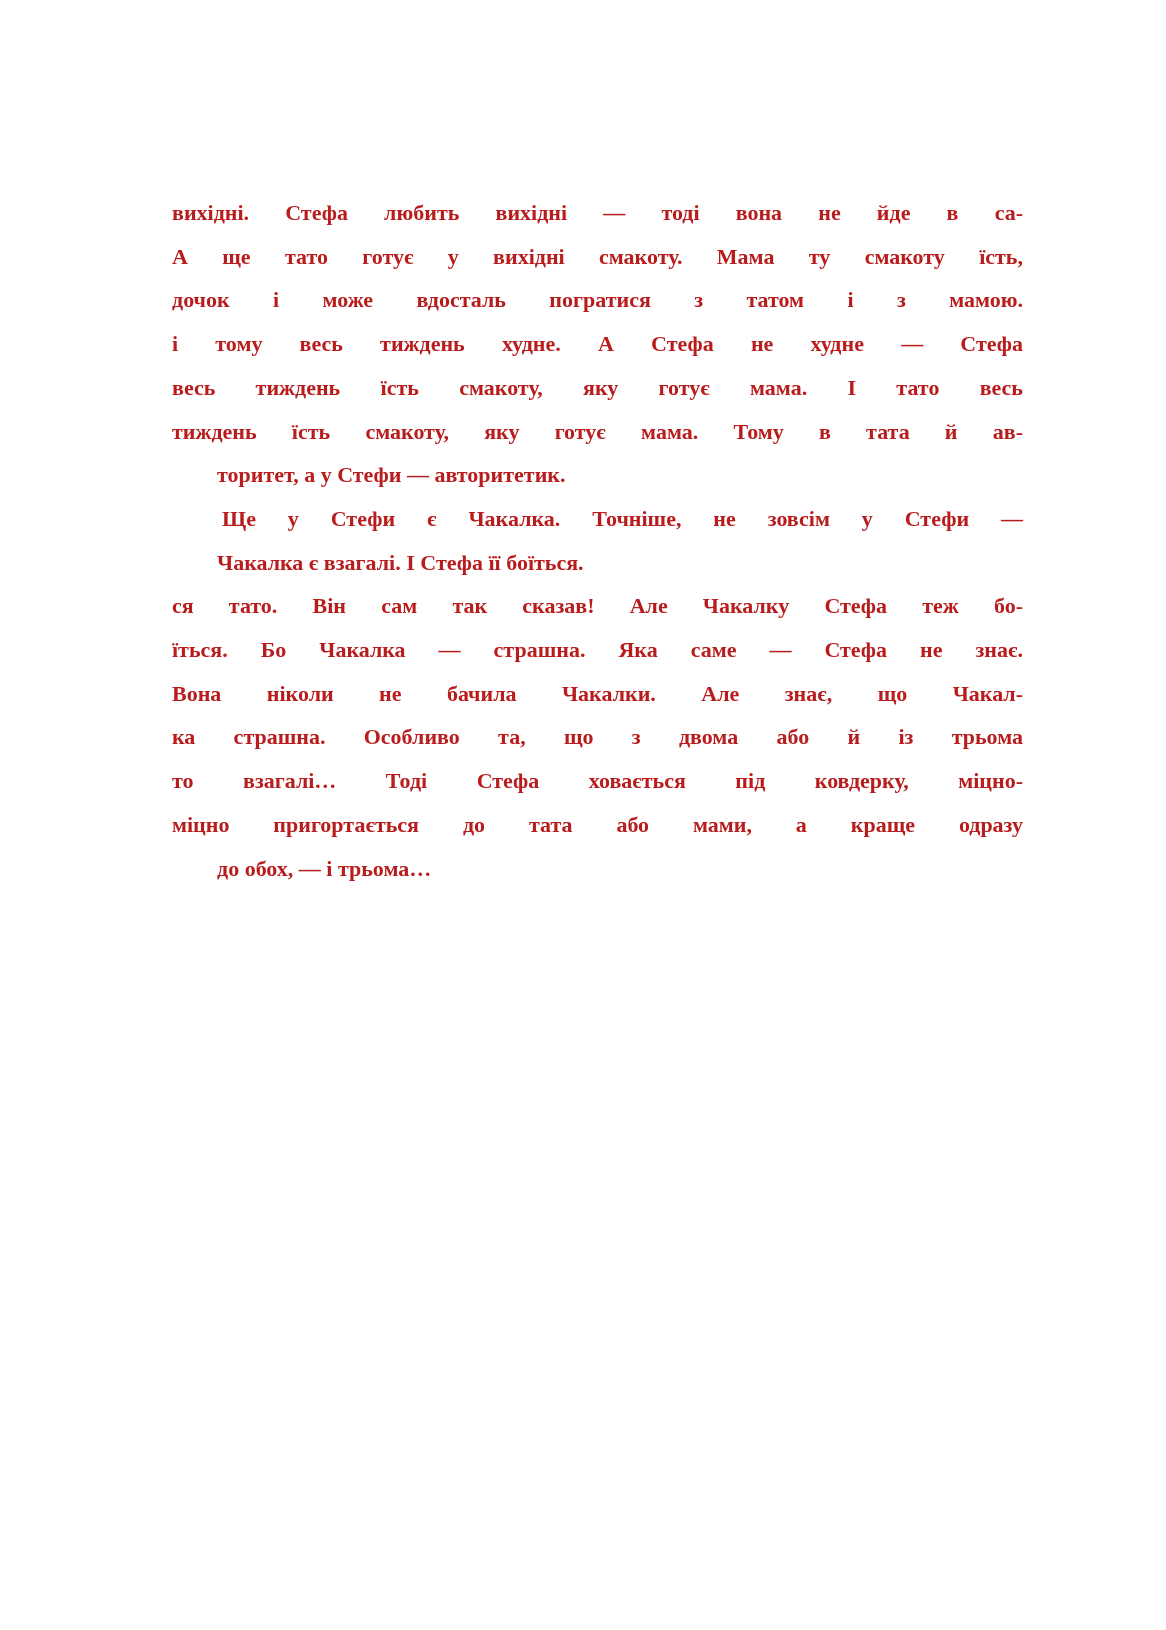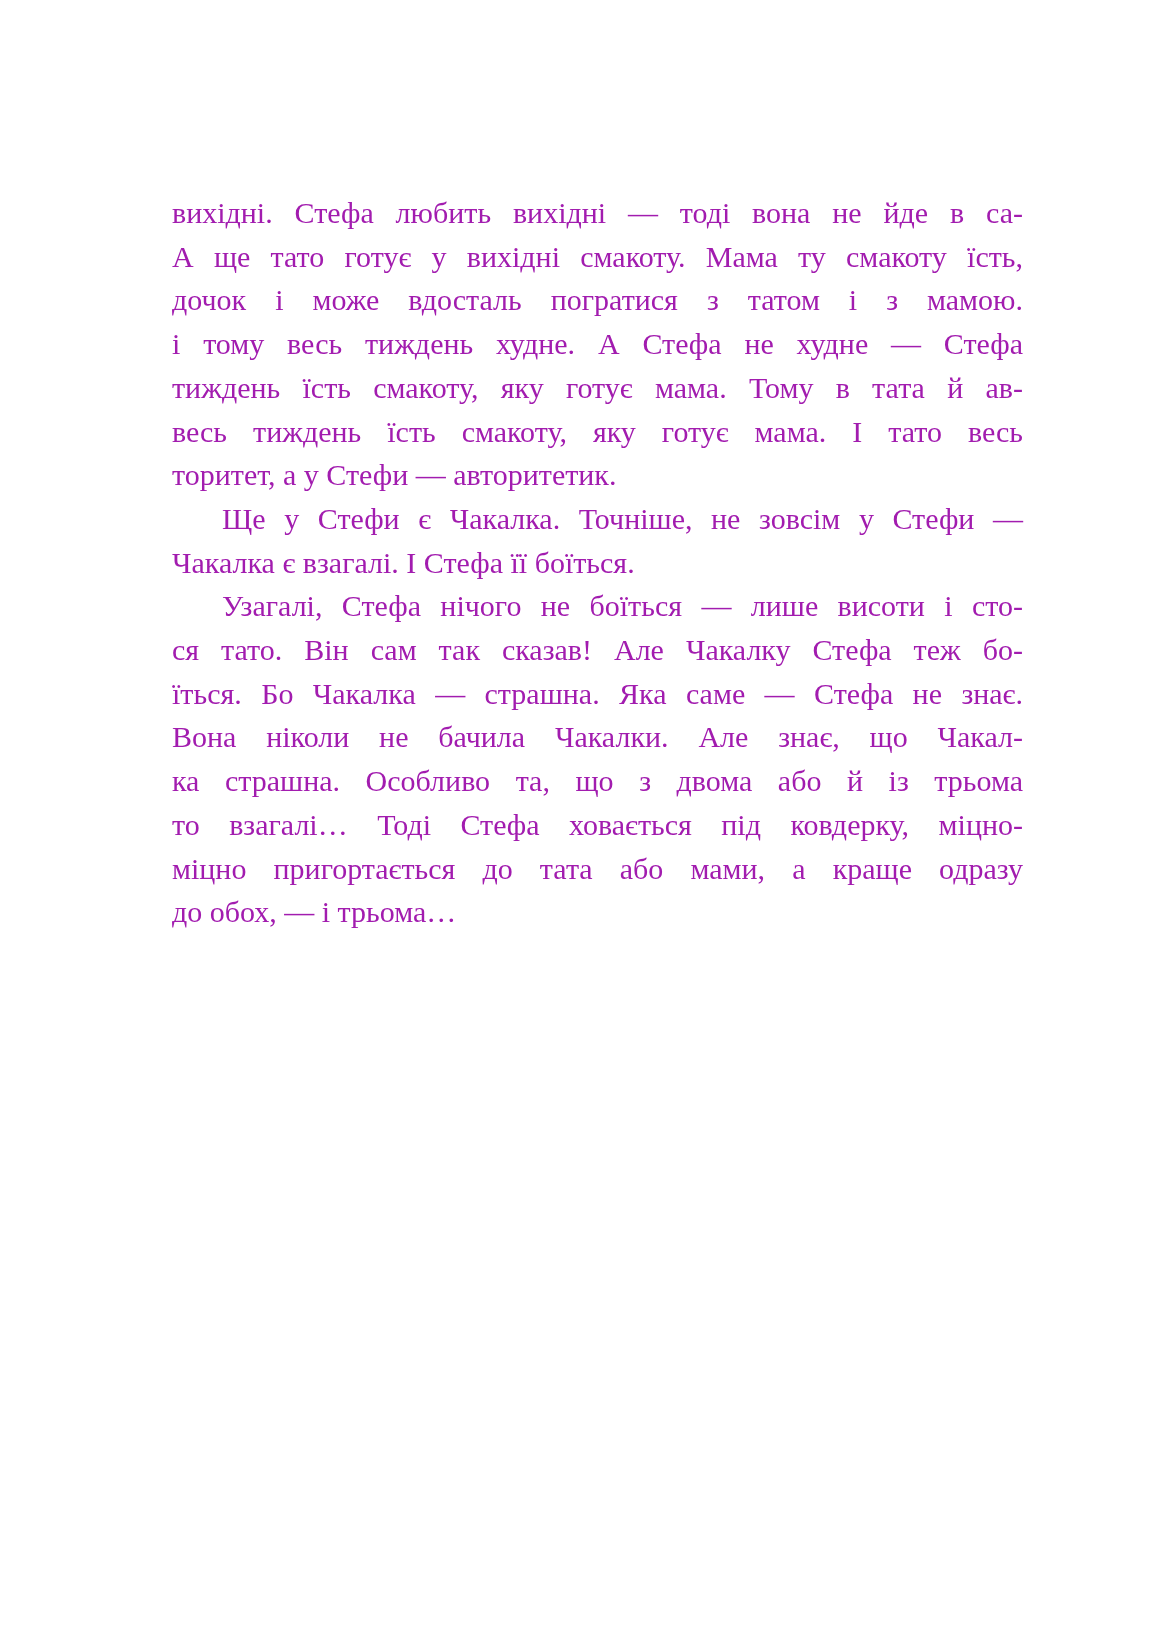--- a/index.html
+++ b/index.html
@@ -14,53 +14,54 @@
     position: absolute;
     inset: 0;
     background: #ffffff;
   }
   .text-block {
     position: absolute;
     left: 172px;
     top: 191px;
     width: 851px;
     font-family: "Liberation Serif", "DejaVu Serif", serif;
-    font-size: 30px;
+    font-size: 22px;
     line-height: 43.7px;
-    color: #a21caf;
+    color: #b91c1c;
+    font-weight: bold;
   }
   .line {
     margin: 0;
     padding: 0;
     text-align: justify;
     text-align-last: justify;
     white-space: normal;
   }
   .line.end {
     text-align-last: left;
+    margin-left: 45px;
   }
   .line.indent {
     padding-left: 50px;
   }
 </style>
 </head>
 <body>
 
 <div class="page">
   <div class="text-block">
     <p class="line">вихідні. Стефа любить вихідні — тоді вона не йде в са-</p>
     <p class="line">А ще тато готує у вихідні смакоту. Мама ту смакоту їсть,</p>
     <p class="line">дочок і може вдосталь погратися з татом і з мамою.</p>
     <p class="line">і тому весь тиждень худне. А Стефа не худне — Стефа</p>
+    <p class="line">весь тиждень їсть смакоту, яку готує мама. І тато весь</p>
     <p class="line">тиждень їсть смакоту, яку готує мама. Тому в тата й ав-</p>
-    <p class="line">весь тиждень їсть смакоту, яку готує мама. І тато весь</p>
     <p class="line end">торитет, а у Стефи — авторитетик.</p>
     <p class="line indent">Ще у Стефи є Чакалка. Точніше, не зовсім у Стефи —</p>
     <p class="line end">Чакалка є взагалі. І Стефа її боїться.</p>
-    <p class="line indent">Узагалі, Стефа нічого не боїться — лише висоти і сто-</p>
     <p class="line">ся тато. Він сам так сказав! Але Чакалку Стефа теж бо-</p>
     <p class="line">їться. Бо Чакалка — страшна. Яка саме — Стефа не знає.</p>
     <p class="line">Вона ніколи не бачила Чакалки. Але знає, що Чакал-</p>
     <p class="line">ка страшна. Особливо та, що з двома або й із трьома</p>
     <p class="line">то взагалі… Тоді Стефа ховається під ковдерку, міцно-</p>
     <p class="line">міцно пригортається до тата або мами, а краще одразу</p>
     <p class="line end">до обох, — і трьома…</p>
   </div>
 </div>
 

